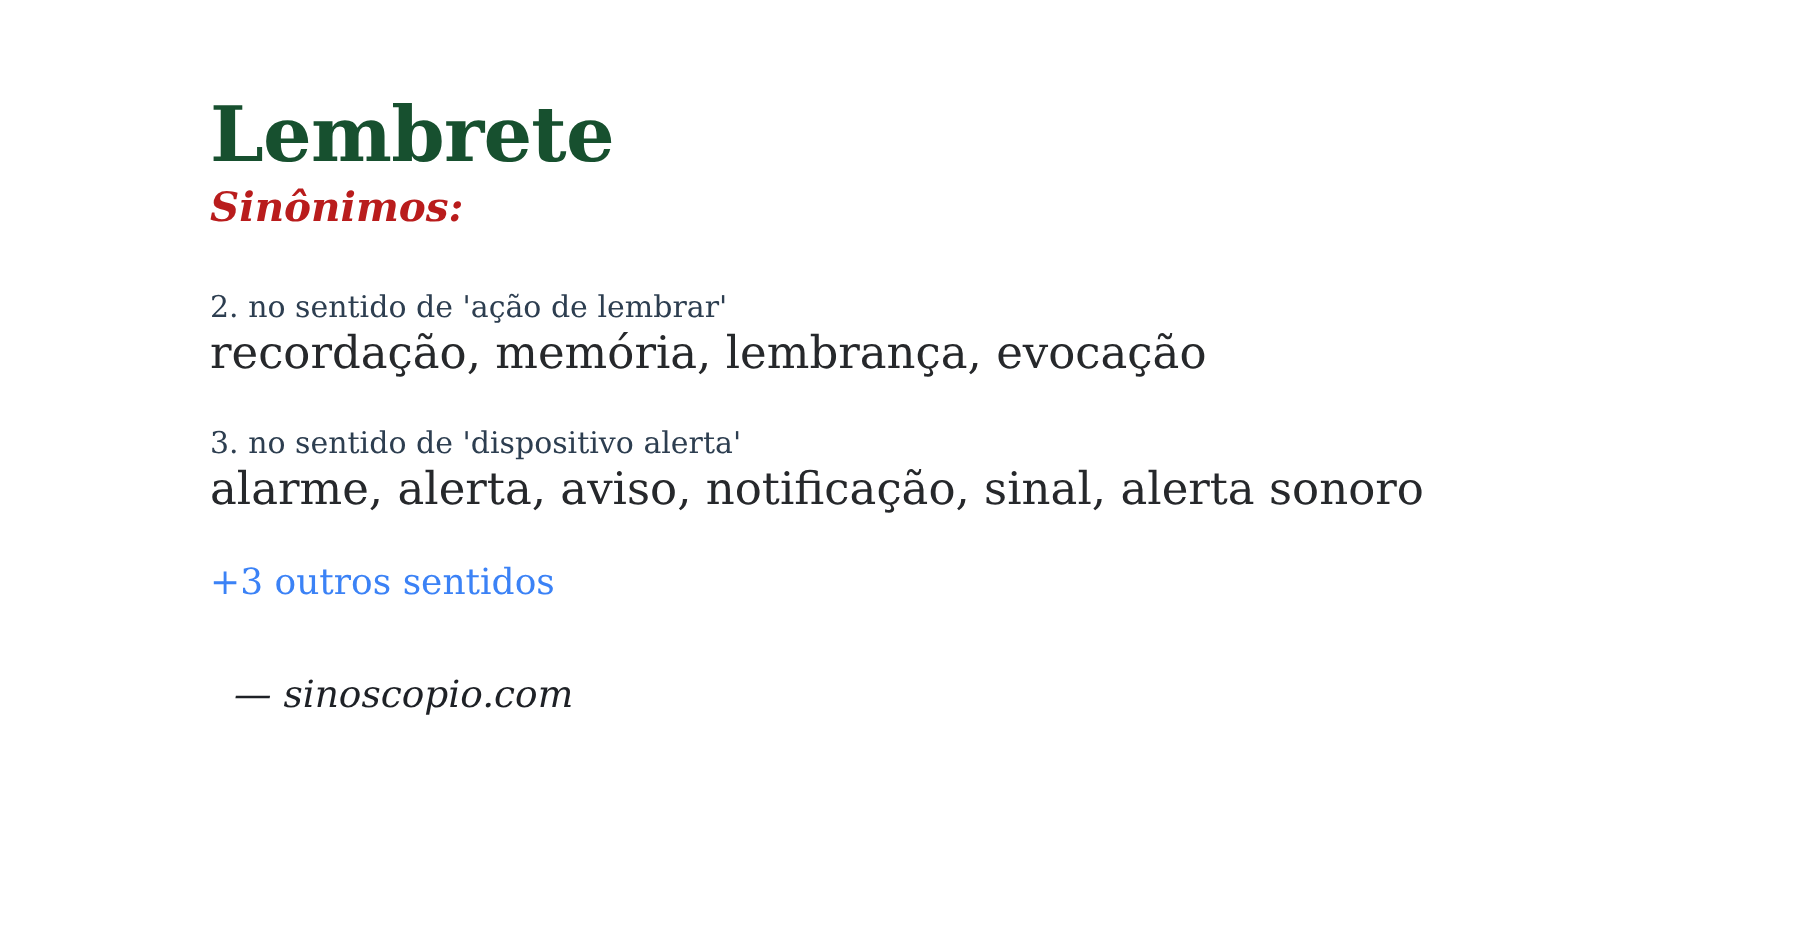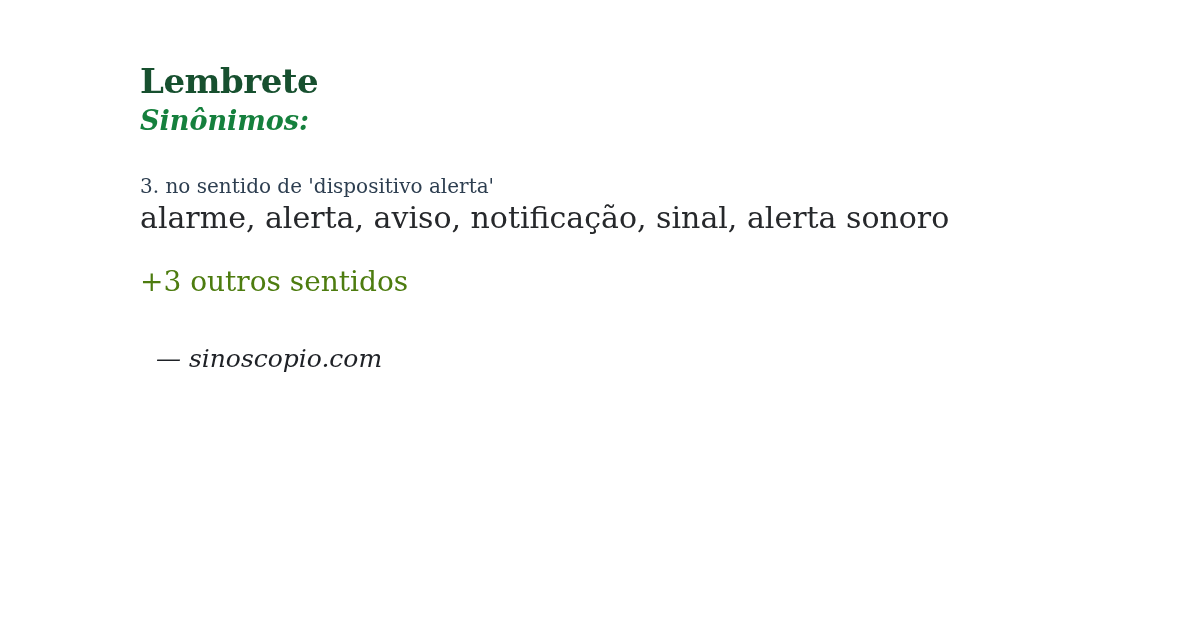--- a/index.html
+++ b/index.html
@@ -11,72 +11,76 @@
     font-family: "DejaVu Serif", "Liberation Serif", serif;
   }
   .card {
     position: relative;
     width: 1200px;
     height: 628px;
     padding: 64px 60px 0 140px;
     background: #ffffff;
   }
   .title {
-    font-size: 34px;
+    font-size: 51px;
     font-weight: 700;
     line-height: 1.05;
     color: #17502f;
     letter-spacing: -0.5px;
   }
   .subtitle {
     font-size: 27px;
     font-weight: 700;
     font-style: italic;
-    color: #15803d;
+    color: #b91c1c;
     margin-top: 5px;
   }
   .senses {
     margin-top: 38px;
   }
   .sense {
     margin-bottom: 29px;
   }
   .sense-label {
     font-size: 20px;
     line-height: 1.2;
     color: #2d3e50;
   }
   .sense-synonyms {
     font-size: 30px;
     line-height: 1.2;
     margin-top: 2px;
     color: #26282b;
   }
   .more-senses {
-    font-size: 28px;
-    color: #4d7c0f;
+    font-size: 24px;
+    color: #3b82f6;
     margin-top: 14px;
   }
   .attribution {
     font-size: 25px;
     font-style: italic;
     color: #1e2126;
     margin-top: 46px;
     margin-left: 16px;
   }
 </style>
 </head>
 <body>
 
 <div class="card">
   <h1 class="title">Lembrete</h1>
   <h2 class="subtitle">Sinônimos:</h2>
 
   <div class="senses">
     <div class="sense">
+      <div class="sense-label">2. no sentido de 'ação de lembrar'</div>
+      <div class="sense-synonyms">recordação, memória, lembrança, evocação</div>
+    </div>
+    <div class="sense">
       <div class="sense-label">3. no sentido de 'dispositivo alerta'</div>
       <div class="sense-synonyms">alarme, alerta, aviso, notificação, sinal, alerta sonoro</div>
     </div>
   </div>
 
   <div class="more-senses">+3 outros sentidos</div>
 
   <div class="attribution">— sinoscopio.com</div>
 </div>
 

